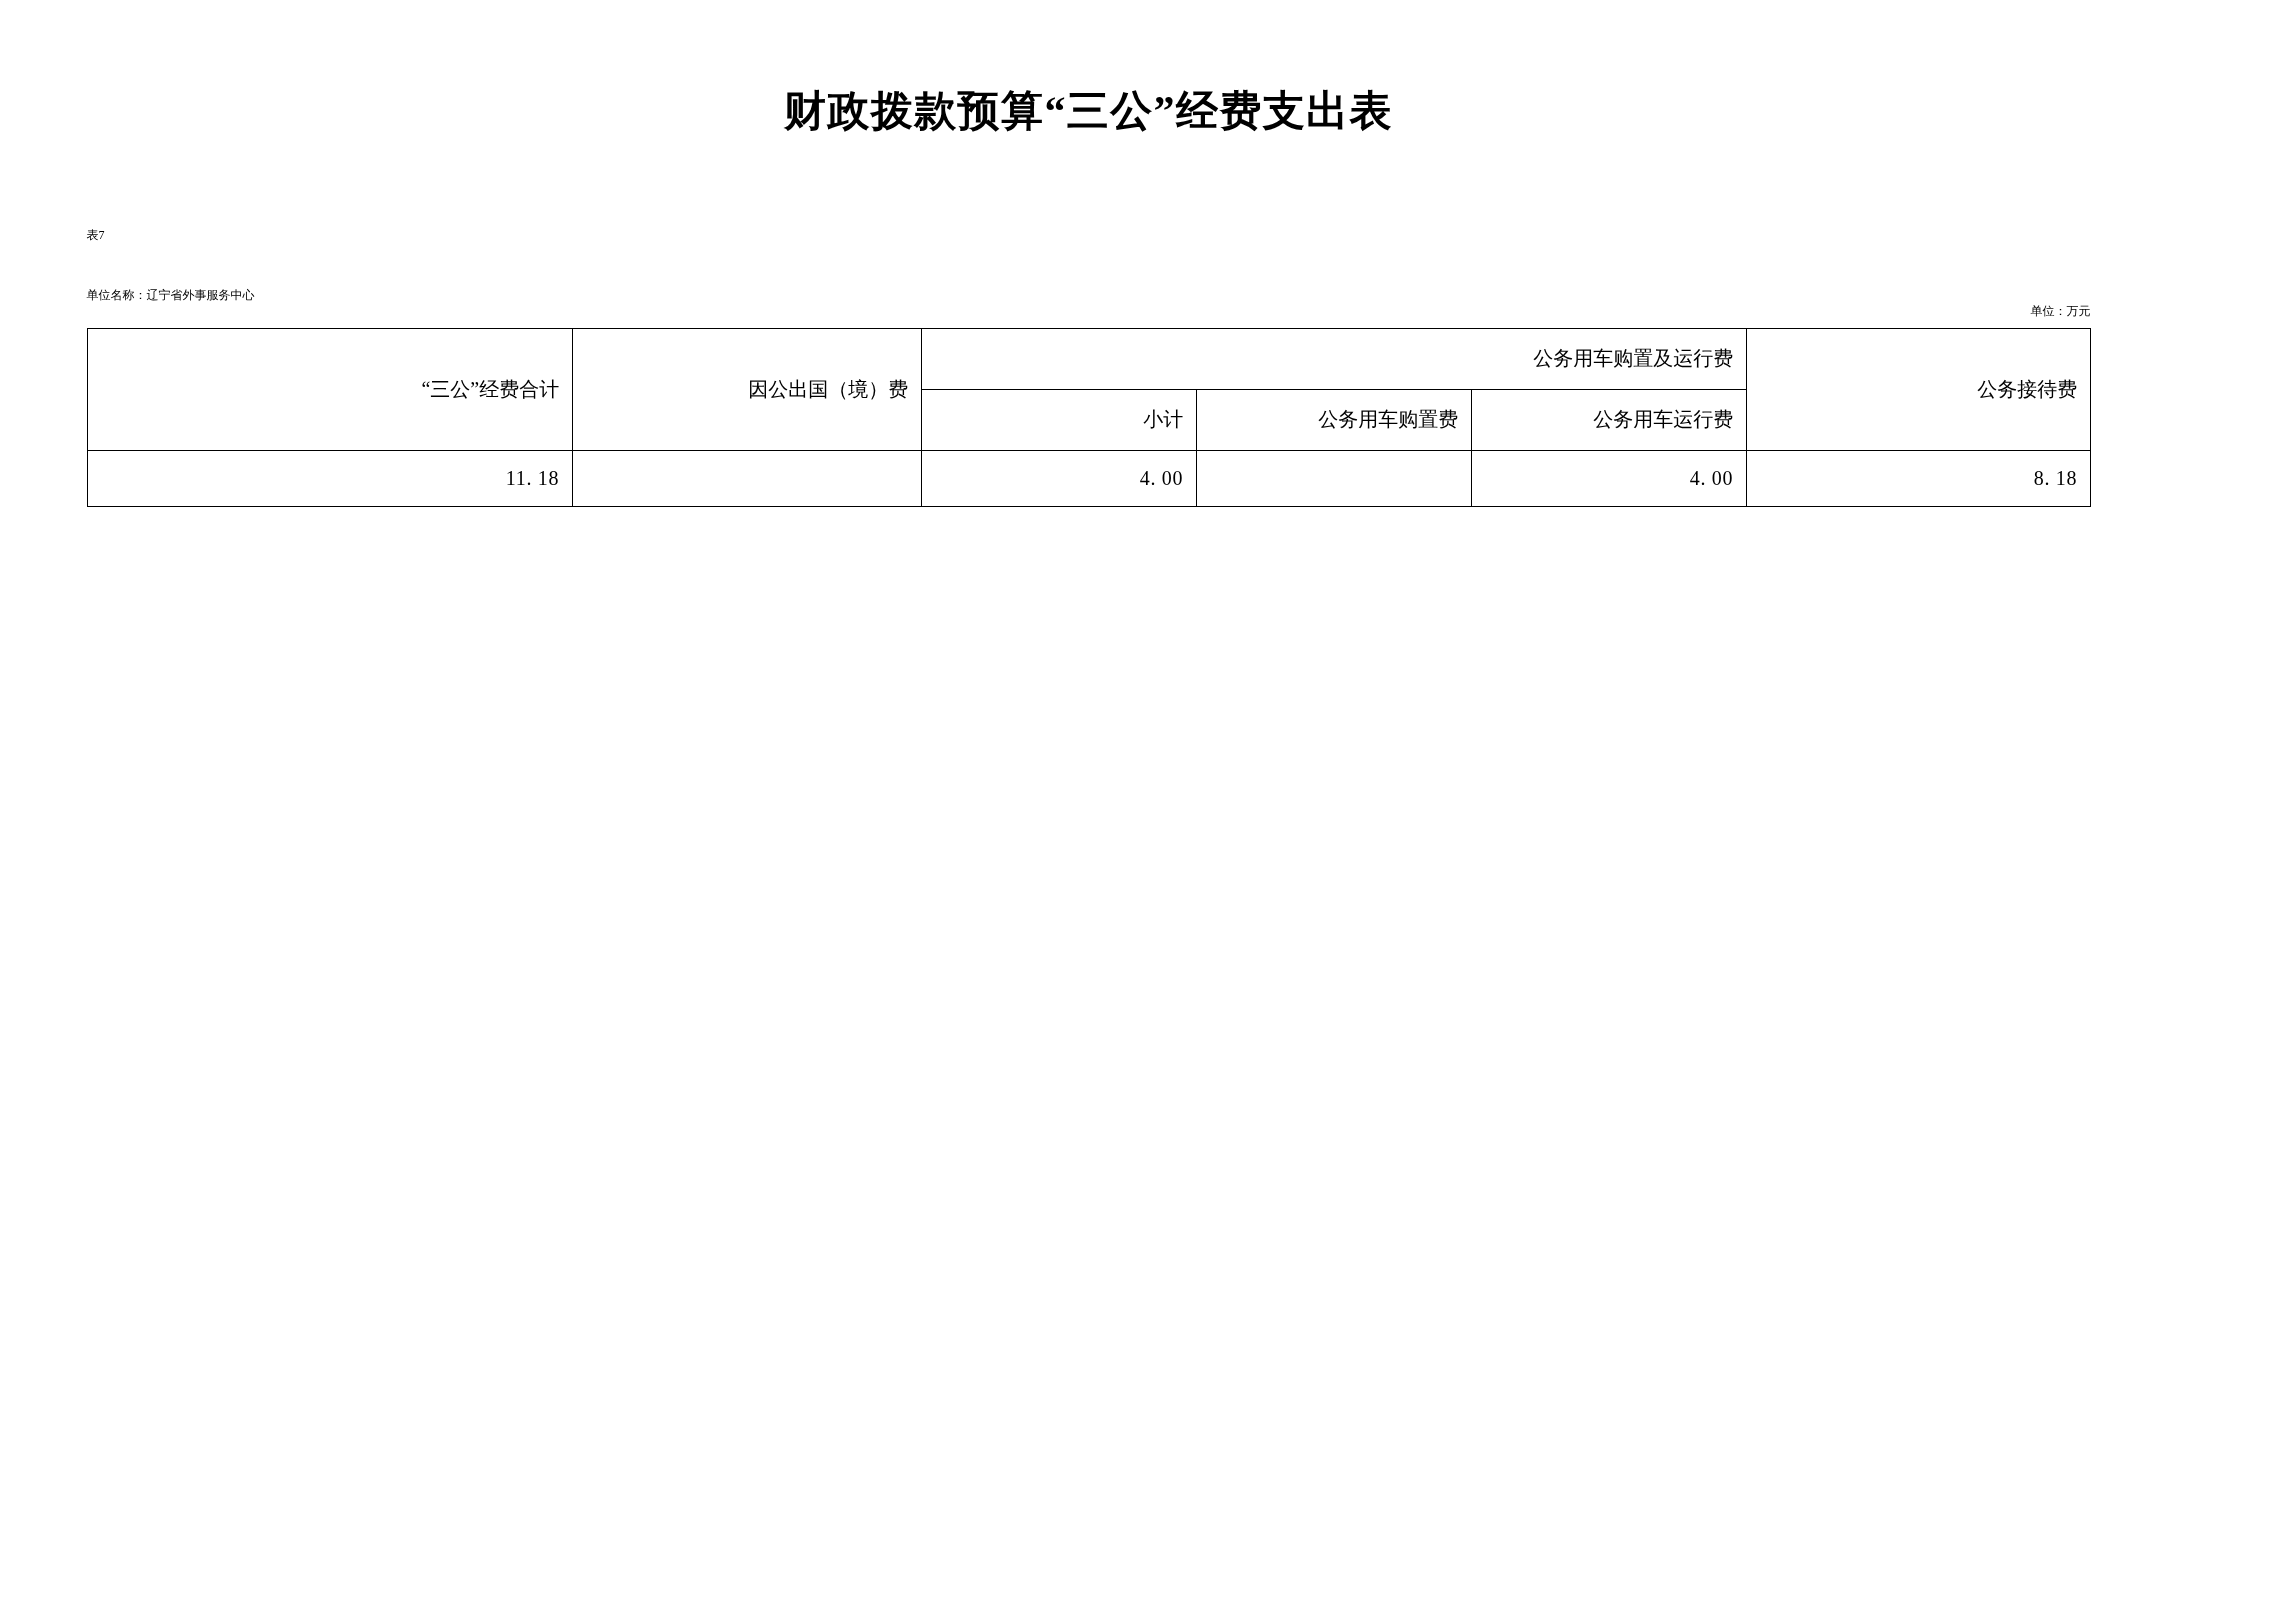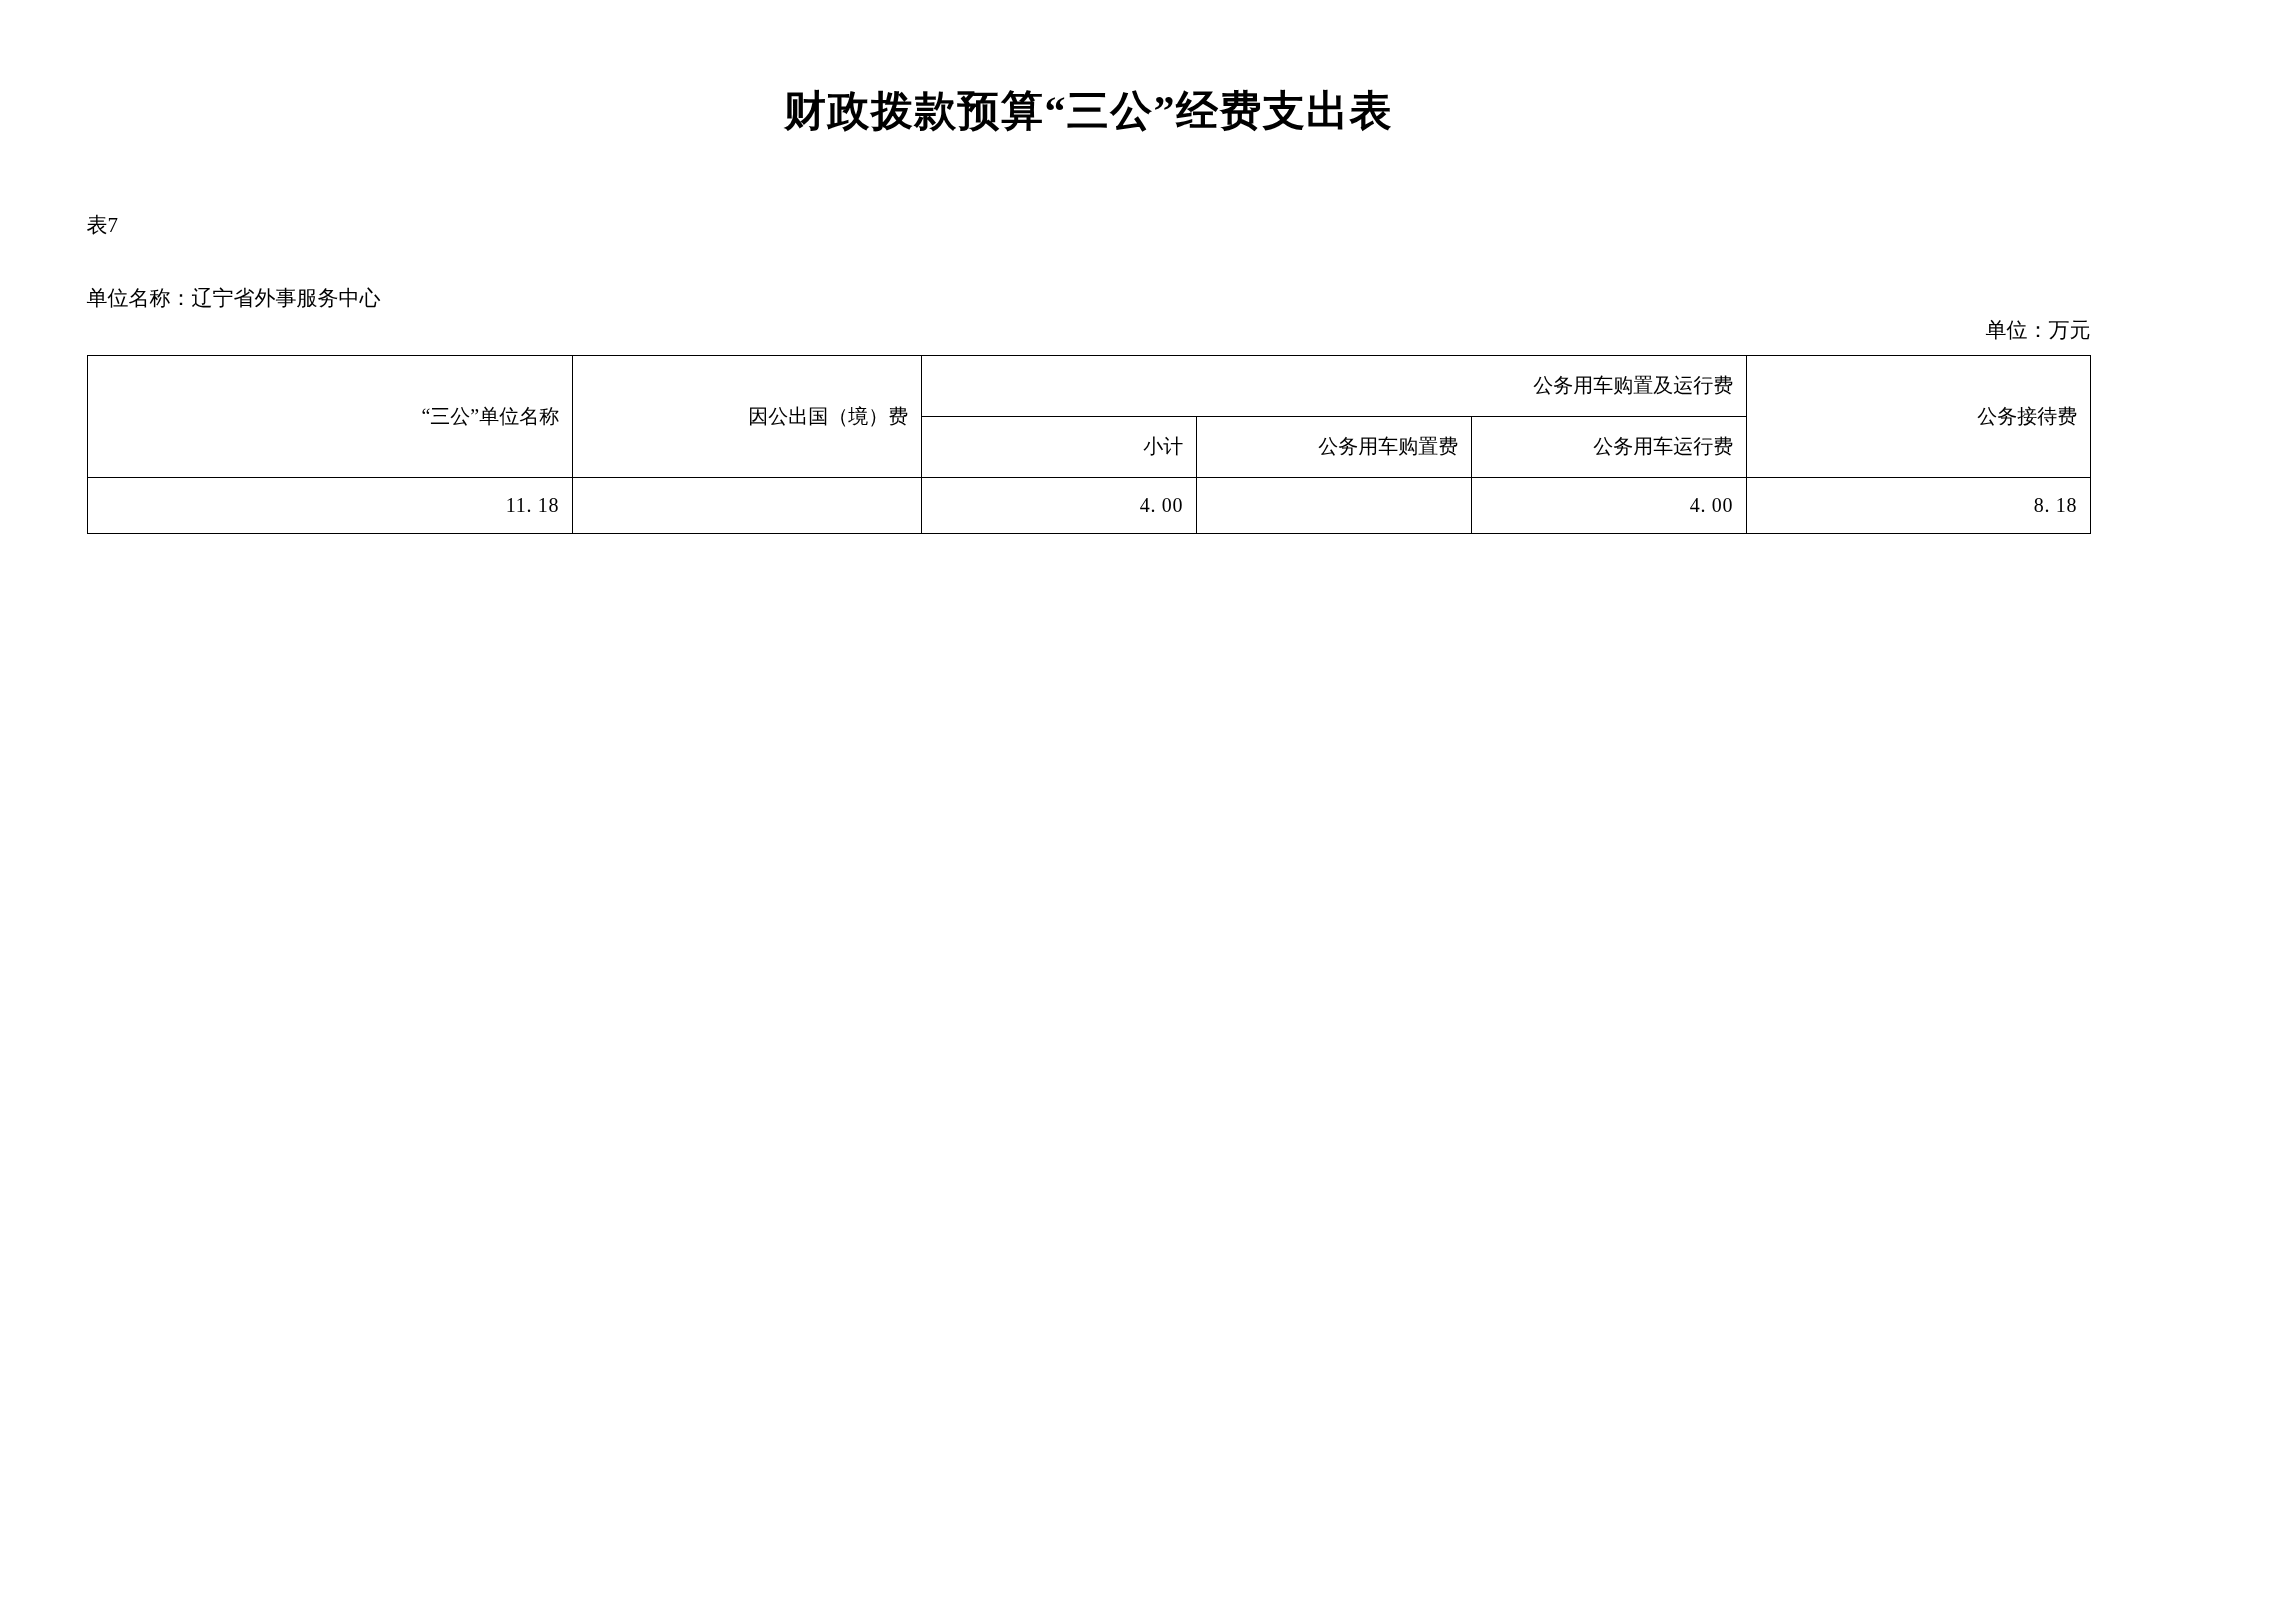--- a/index.html
+++ b/index.html
@@ -29,23 +29,23 @@
     padding-top: 83px;
     font-family: "Liberation Serif", "DejaVu Serif", serif;
   }
   .meta-block {
     margin: 0 auto;
     width: 2004px;
     padding-top: 71px;
   }
   .meta-row {
     display: flex;
-    align-items: flex-start;
+    align-items: center;
     justify-content: space-between;
-    font-size: 21px;
+    font-size: 12px;
     line-height: 1.5;
   }
   .meta-row.first {
     margin-bottom: 9.5px;
   }
   .meta-left {
     white-space: nowrap;
   }
   .meta-right {
     white-space: nowrap;
@@ -117,21 +117,21 @@
       <colgroup>
         <col class="col1">
         <col class="col2">
         <col class="col3">
         <col class="col4">
         <col class="col5">
         <col class="col6">
       </colgroup>
       <tbody>
         <tr>
-          <td class="h-tall" rowspan="2">“三公”单位名称</td>
+          <td class="h-tall" rowspan="2">“三公”经费合计</td>
           <td class="h-tall" rowspan="2">因公出国（境）费</td>
           <td class="h-main" colspan="3">公务用车购置及运行费</td>
           <td class="h-tall" rowspan="2">公务接待费</td>
         </tr>
         <tr>
           <td class="h-sub">小计</td>
           <td class="h-sub">公务用车购置费</td>
           <td class="h-sub">公务用车运行费</td>
         </tr>
         <tr>

